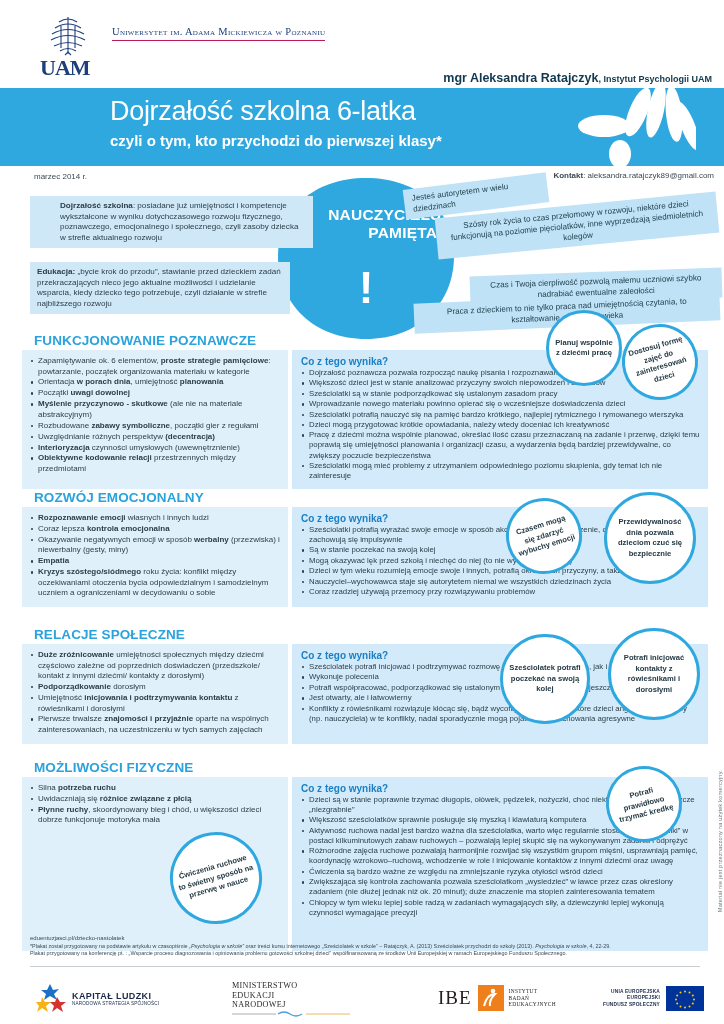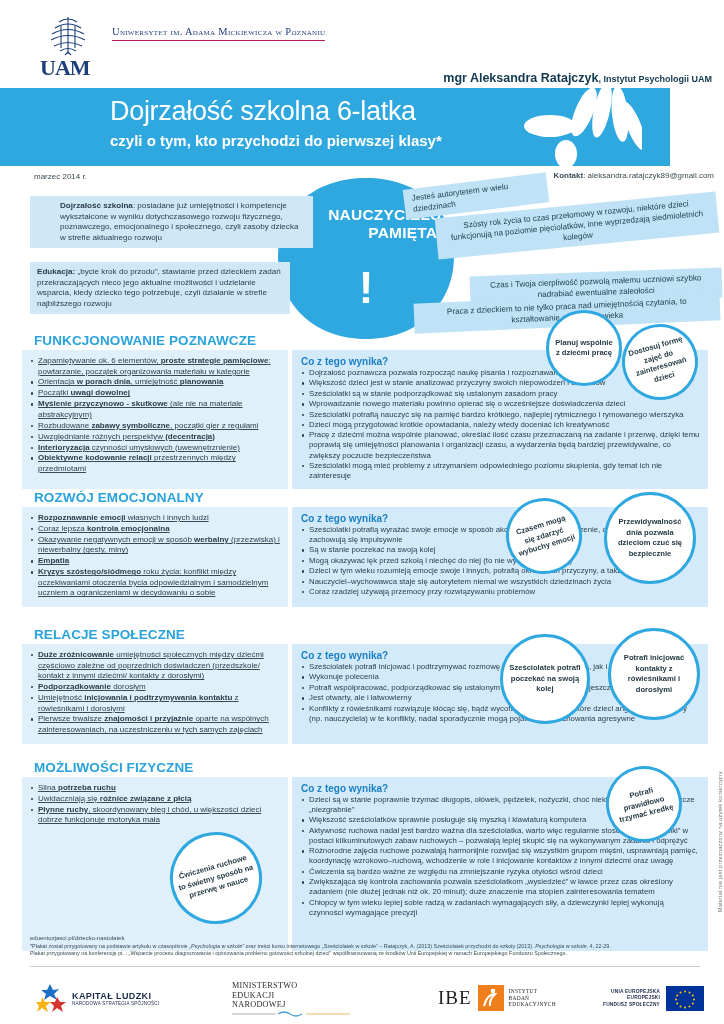--- a/index.html
+++ b/index.html
@@ -19,21 +19,21 @@
   .uni-name{position:absolute;left:112px;top:26px;color:#1f3f7a;
     font-family:"Liberation Serif","DejaVu Serif",serif;
     font-size:10.5px;letter-spacing:.3px;border-bottom:1px solid #be185d;
     padding-bottom:3px;white-space:nowrap;font-variant:small-caps;}
   .author{position:absolute;right:12px;top:68px;text-align:right;white-space:nowrap;
     color:#12384f;}
   .author b{font-size:12.5px;font-weight:bold;}
   .author span{font-size:9px;font-weight:bold;}
 
   
-  .titleband{position:absolute;left:0;top:88px;width:670px;height:78px;
+  .titleband{position:absolute;left:0;top:88px;width:724px;height:78px;
     background:#2fa8e0;overflow:hidden;}
   .title{position:absolute;left:110px;top:8px;color:#fff;font-size:27px;
     font-weight:normal;letter-spacing:-.3px;}
   .subtitle{position:absolute;left:110px;top:44px;color:#fff;font-size:15px;font-weight:bold;}
   .burst{position:absolute;right:28px;top:-6px;width:150px;height:96px;}
 
   
   .datestamp{position:absolute;left:34px;top:172px;font-size:8px;color:#3b4a52;}
   .contact{position:absolute;right:10px;top:171px;font-size:8px;color:#3b4a52;}
   .contact b{font-weight:bold;}
@@ -59,21 +59,21 @@
   #note2{left:436px;top:205px;width:266px;transform:rotate(-5.5deg);text-align:center;}
   #note3{left:470px;top:272px;width:236px;transform:rotate(-2deg);text-align:center;}
   #note4{left:414px;top:297px;width:290px;transform:rotate(-2.5deg);text-align:center;}
 
   
   .section{position:absolute;left:22px;width:686px;}
   .sec-title{font-size:13.5px;font-weight:bold;color:#2aa3dc;letter-spacing:.1px;
     margin:0 0 2px 12px;}
   .sec-body{position:relative;display:flex;}
   .panel{background:#dff0fb;}
-  .panel-left{width:250px;padding:6px 8px 8px 8px;text-decoration:underline;}
+  .panel-left{width:250px;padding:6px 8px 8px 8px;}
   .panel-right{flex:1;background:#d3eafa;padding:6px 8px 8px 9px;margin-left:4px;position:relative;}
   .panel-right-title{color:#1b7fc4;font-weight:bold;font-size:10px;margin-bottom:1px;}
   ul.b{margin:0;padding:0;list-style:none;}
   ul.b li{position:relative;padding-left:8px;font-size:7.8px;line-height:10.1px;
     color:#2b3e48;margin-bottom:.3px;}
   ul.b li:before{content:"";position:absolute;left:1px;top:4px;width:2.4px;height:2.4px;
     background:#2b3e48;border-radius:50%;}
   ul.b li b{font-weight:bold;}
   .panel-left ul.b li{font-size:8px;line-height:10.6px;}
 

